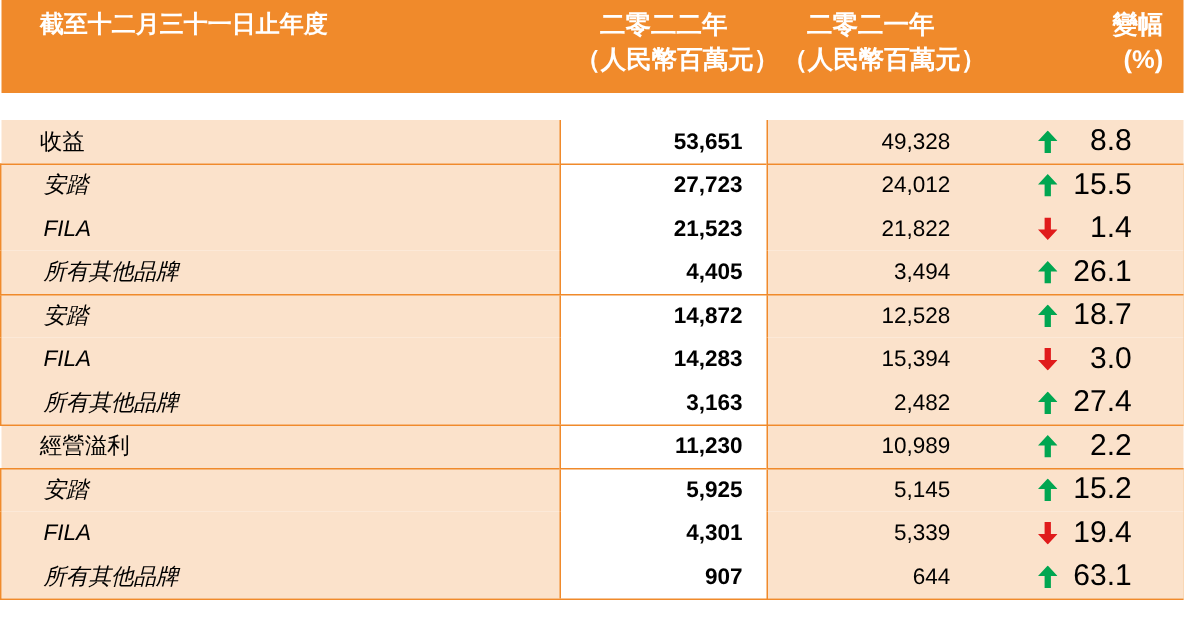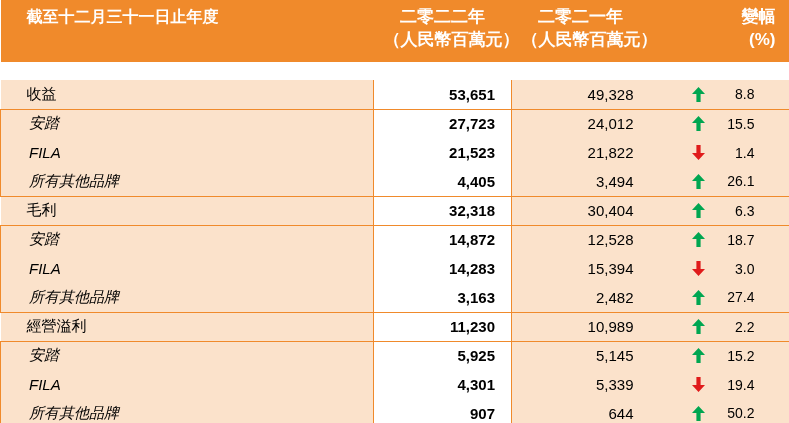--- a/index.html
+++ b/index.html
@@ -140,21 +140,21 @@
     display: inline-block;
     width: 13px; height: 15px;
     position: relative;
     flex: 0 0 auto;
   }
   .arrow svg { display: block; }
   .chg-val {
     min-width: 40px;
     text-align: right;
     font-variant-numeric: tabular-nums;
-    font-size: 14px;
+    font-size: 20px;
   }
 </style>
 </head>
 <body>
 
 <div class="sheet">
   <table class="fin">
     <colgroup>
       <col class="c-label">
       <col class="c-y22">
@@ -237,35 +237,20 @@
             <div class="chg-wrap">
               <span class="arrow">
                 <svg width="13" height="15" viewBox="0 0 13 15">
                   <polygon points="6.5,0 13,7 8.6,7 8.6,15 4.4,15 4.4,7 0,7" fill="#00A651"></polygon>
                 </svg>
               </span>
               <span class="chg-val">26.1</span>
             </div>
           </td>
         </tr>
-        <tr class="main sep">
-          <td class="label">毛利</td>
-          <td class="num y22">32,318</td>
-          <td class="num y21">30,404</td>
-          <td class="chg">
-            <div class="chg-wrap">
-              <span class="arrow">
-                <svg width="13" height="15" viewBox="0 0 13 15">
-                  <polygon points="6.5,0 13,7 8.6,7 8.6,15 4.4,15 4.4,7 0,7" fill="#00A651"></polygon>
-                </svg>
-              </span>
-              <span class="chg-val">6.3</span>
-            </div>
-          </td>
-        </tr>
         <tr class="sub g-top">
           <td class="label sub bx-l">安踏</td>
           <td class="num y22">14,872</td>
           <td class="num y21">12,528</td>
           <td class="chg bx-r">
             <div class="chg-wrap">
               <span class="arrow">
                 <svg width="13" height="15" viewBox="0 0 13 15">
                   <polygon points="6.5,0 13,7 8.6,7 8.6,15 4.4,15 4.4,7 0,7" fill="#00A651"></polygon>
                 </svg>
@@ -353,19 +338,19 @@
           <td class="label sub bx-l">所有其他品牌</td>
           <td class="num y22">907</td>
           <td class="num y21">644</td>
           <td class="chg bx-r">
             <div class="chg-wrap">
               <span class="arrow">
                 <svg width="13" height="15" viewBox="0 0 13 15">
                   <polygon points="6.5,0 13,7 8.6,7 8.6,15 4.4,15 4.4,7 0,7" fill="#00A651"></polygon>
                 </svg>
               </span>
-              <span class="chg-val">50.2</span>
+              <span class="chg-val">63.1</span>
             </div>
           </td>
         </tr>
       </tbody>
   </table>
 </div>
 
 </body></html>

